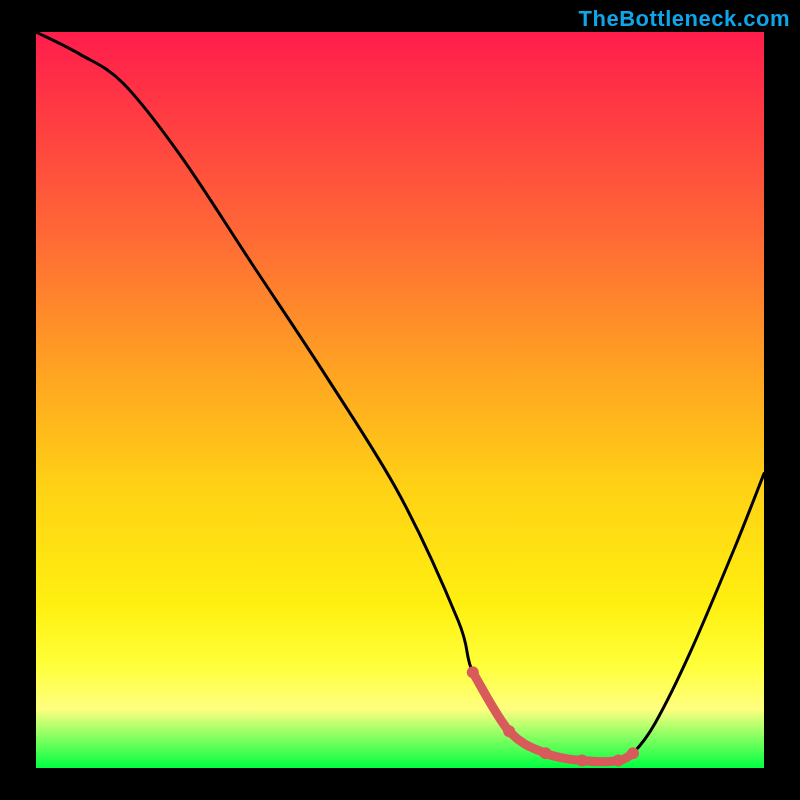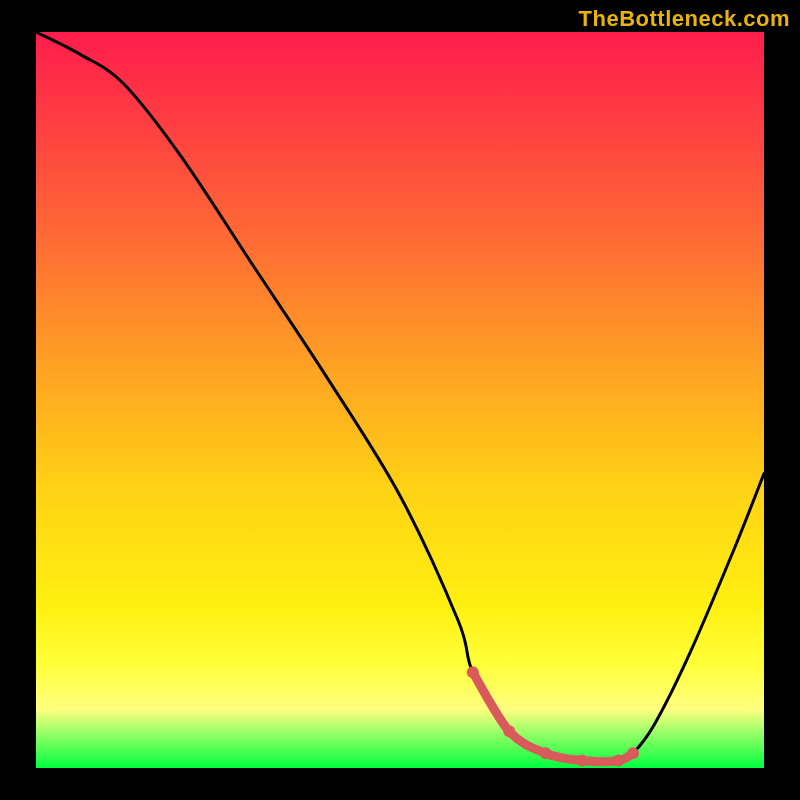--- a/index.html
+++ b/index.html
@@ -14,21 +14,21 @@
   .frame {
     position: relative;
     width: 800px;
     height: 800px;
     background: #000;
   }
   .watermark {
     position: absolute;
     top: 6px;
     right: 10px;
-    color: #eab308;
+    color: #0ea5e9;
     font-size: 22px;
     font-weight: 600;
     letter-spacing: 0.5px;
   }
   .plot-area {
     position: absolute;
     left: 36px;
     top: 32px;
     width: 728px;
     height: 736px;

